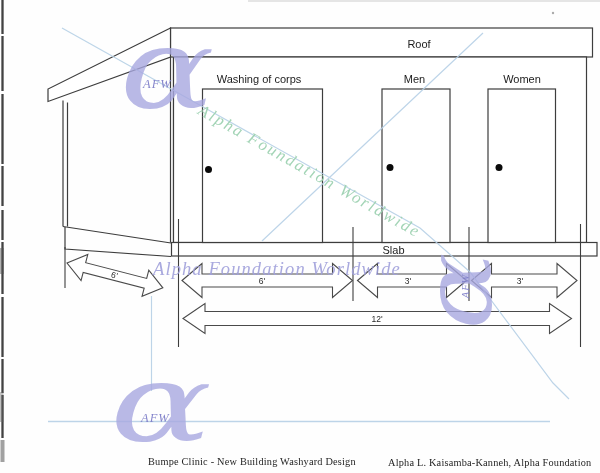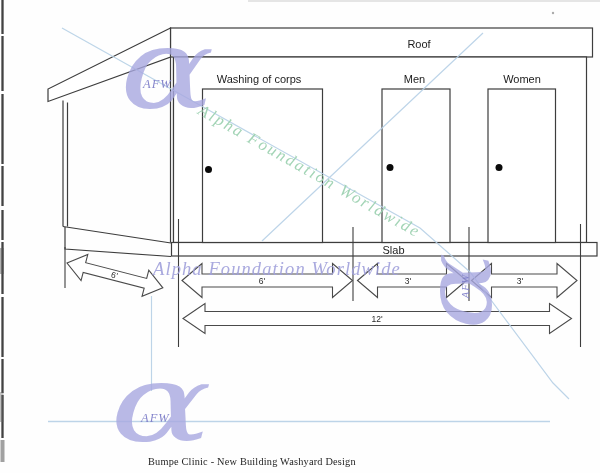--- a/index.html
+++ b/index.html
@@ -113,14 +113,15 @@
       <text class="wm-alpha" transform="translate(110,441) scale(1.4,1)" x="0" y="0" font-size="108" fill="rgba(168,168,224,0.8)">α</text>
       <text class="wm-afw" x="141" y="422" font-size="12.5" letter-spacing="1" fill="rgba(125,125,200,0.95)">AFW</text>
     </g>
 
     <text class="wm-script" transform="translate(203,103) rotate(29.5)" x="0" y="12" font-size="16.5" letter-spacing="2.2" fill="#9ed2b2" opacity="0.95">Alpha Foundation Worldwide</text>
 
     <text class="wm-script" x="153" y="275" font-size="18.5" letter-spacing="1.1" fill="rgba(160,160,218,0.9)">Alpha Foundation Worldwide</text>
   </svg>
 
   <div class="footer-text" style="left:148px;top:456px;">Bumpe Clinic - New Building Washyard Design</div>
+  <div class="footer-text" style="left:388px;top:457px;">Alpha L. Kaisamba-Kanneh, Alpha Foundation</div>
 
 </div>
 
 </body></html>

